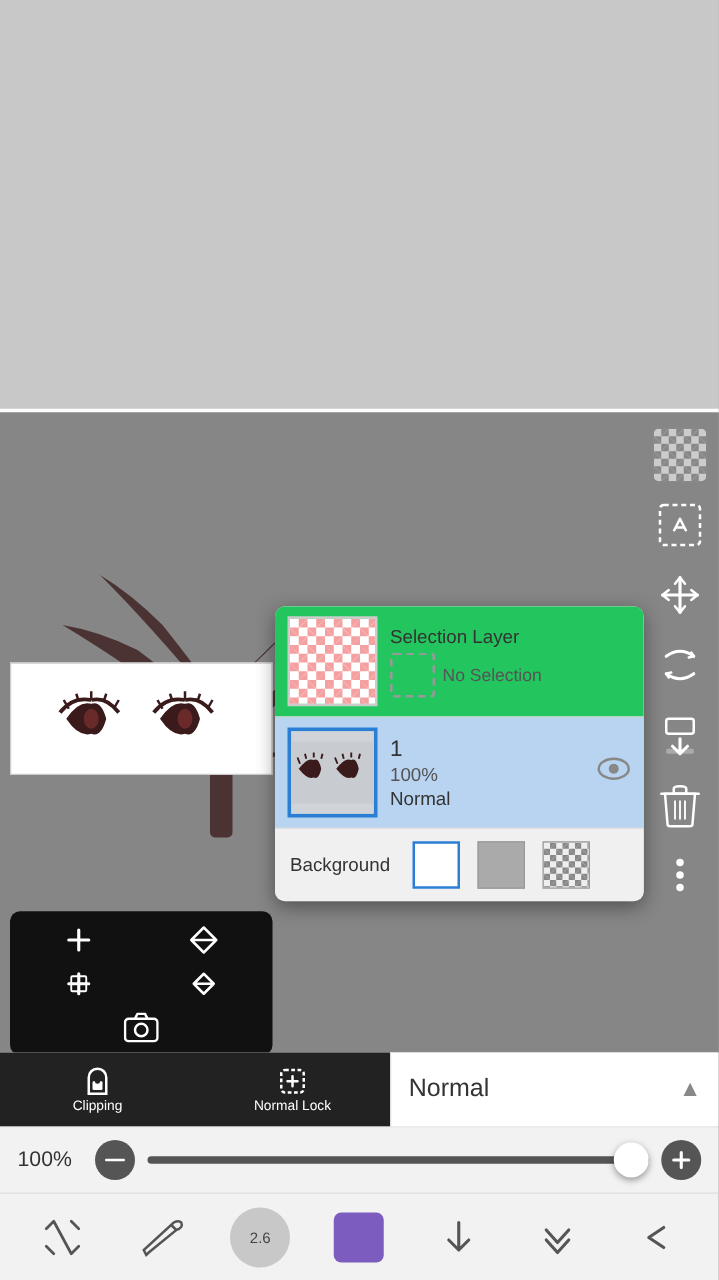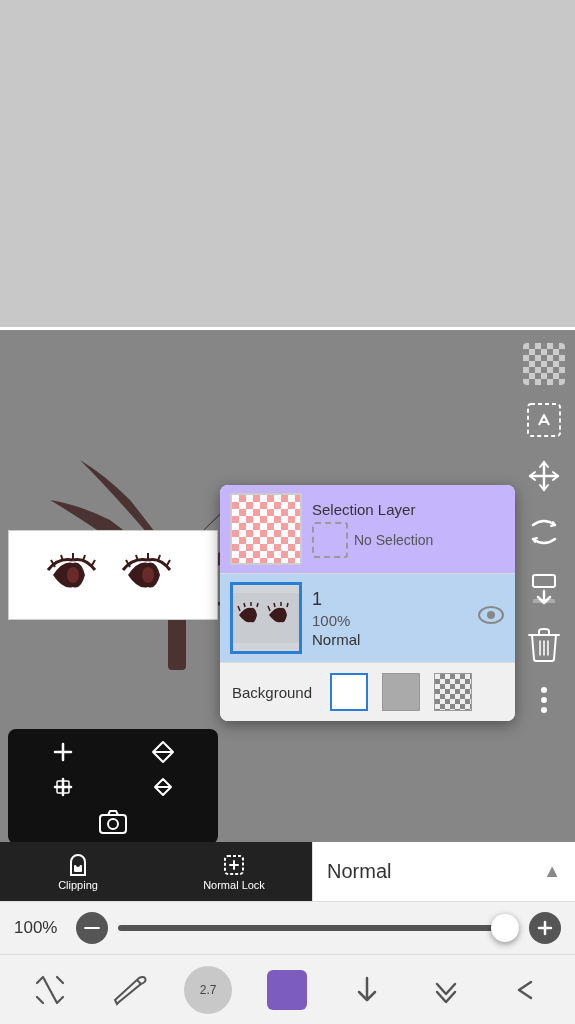--- a/index.html
+++ b/index.html
@@ -119,21 +119,21 @@
       overflow: hidden;
       box-shadow: 0 4px 15px rgba(0,0,0,0.4);
     }
 
     
     .layer-row {
       display: flex;
       align-items: center;
       padding: 8px 10px;
       border-bottom: 1px solid #ddd;
-      background: #c4b5fd;
+      background: #22c55e;
       gap: 10px;
     }
 
     .layer-row.selected {
       background: #b8d4f0;
     }
 
     .layer-thumbnail {
       width: 72px;
       height: 72px;
@@ -682,21 +682,21 @@
 
       <div class="tool-btn">
         <svg width="36" height="36" viewBox="0 0 36 36" fill="none">
           <path d="M8 30 L6 32 L4 28 L28 6 Q32 4 34 6 Q36 10 30 12 Z" stroke="#555" stroke-width="2" fill="none"></path>
           <path d="M26 8 L30 12" stroke="#555" stroke-width="2"></path>
         </svg>
       </div>
 
       <div class="tool-btn">
         <div class="brush-circle">
-          <span>2.7</span>
+          <span>2.6</span>
         </div>
       </div>
 
       <div class="tool-btn">
         <div class="color-swatch-tool"></div>
       </div>
 
       <div class="tool-btn">
         <svg width="32" height="32" viewBox="0 0 32 32" fill="none">
           <path d="M16 4 L16 24 M8 18 L16 26 L24 18" stroke="#555" stroke-width="2.5" stroke-linecap="round" stroke-linejoin="round"></path>

